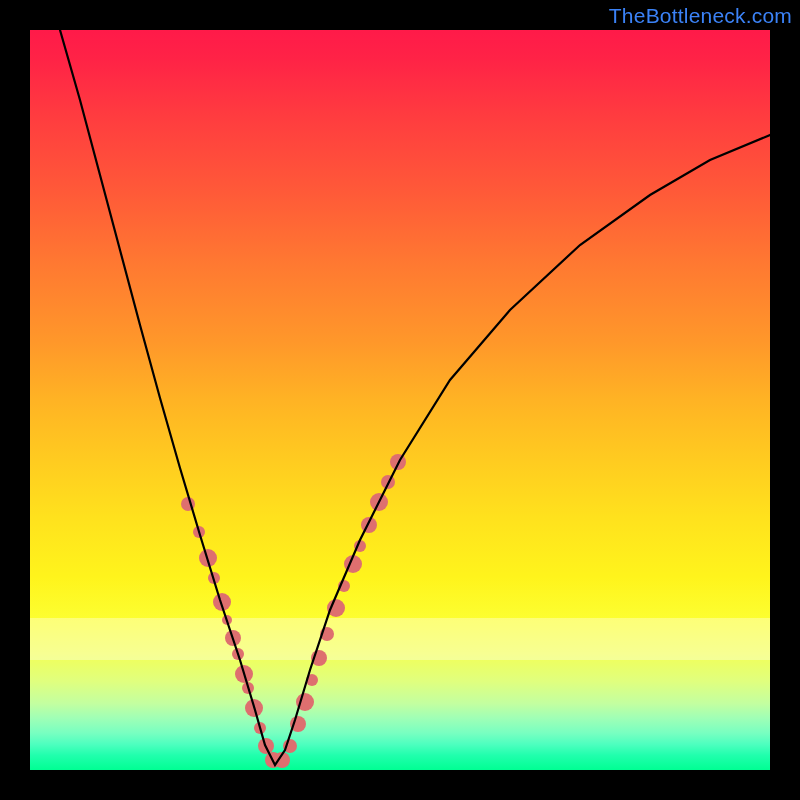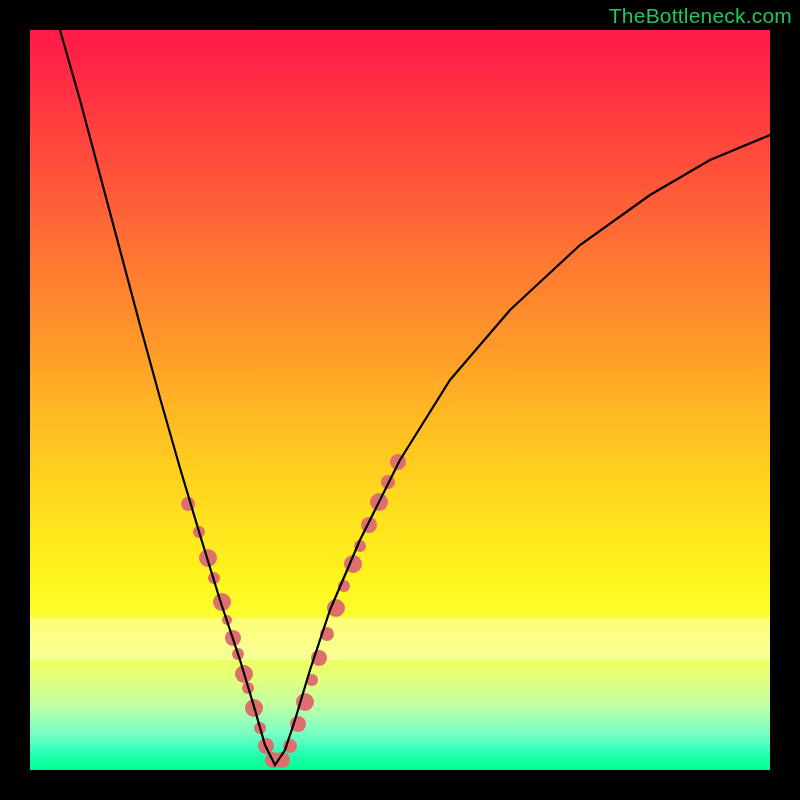--- a/index.html
+++ b/index.html
@@ -61,21 +61,21 @@
     left: 0;
     top: 0;
     width: 740px;
     height: 740px;
     pointer-events: none;
   }
   .watermark {
     position: absolute;
     top: 4px;
     right: 8px;
-    color: #22c55e;
+    color: #3b82f6;
     font-size: 21px;
     letter-spacing: 0.2px;
     font-weight: 400;
     user-select: none;
   }
 </style>
 </head>
 <body>
 
 <div class="frame">

